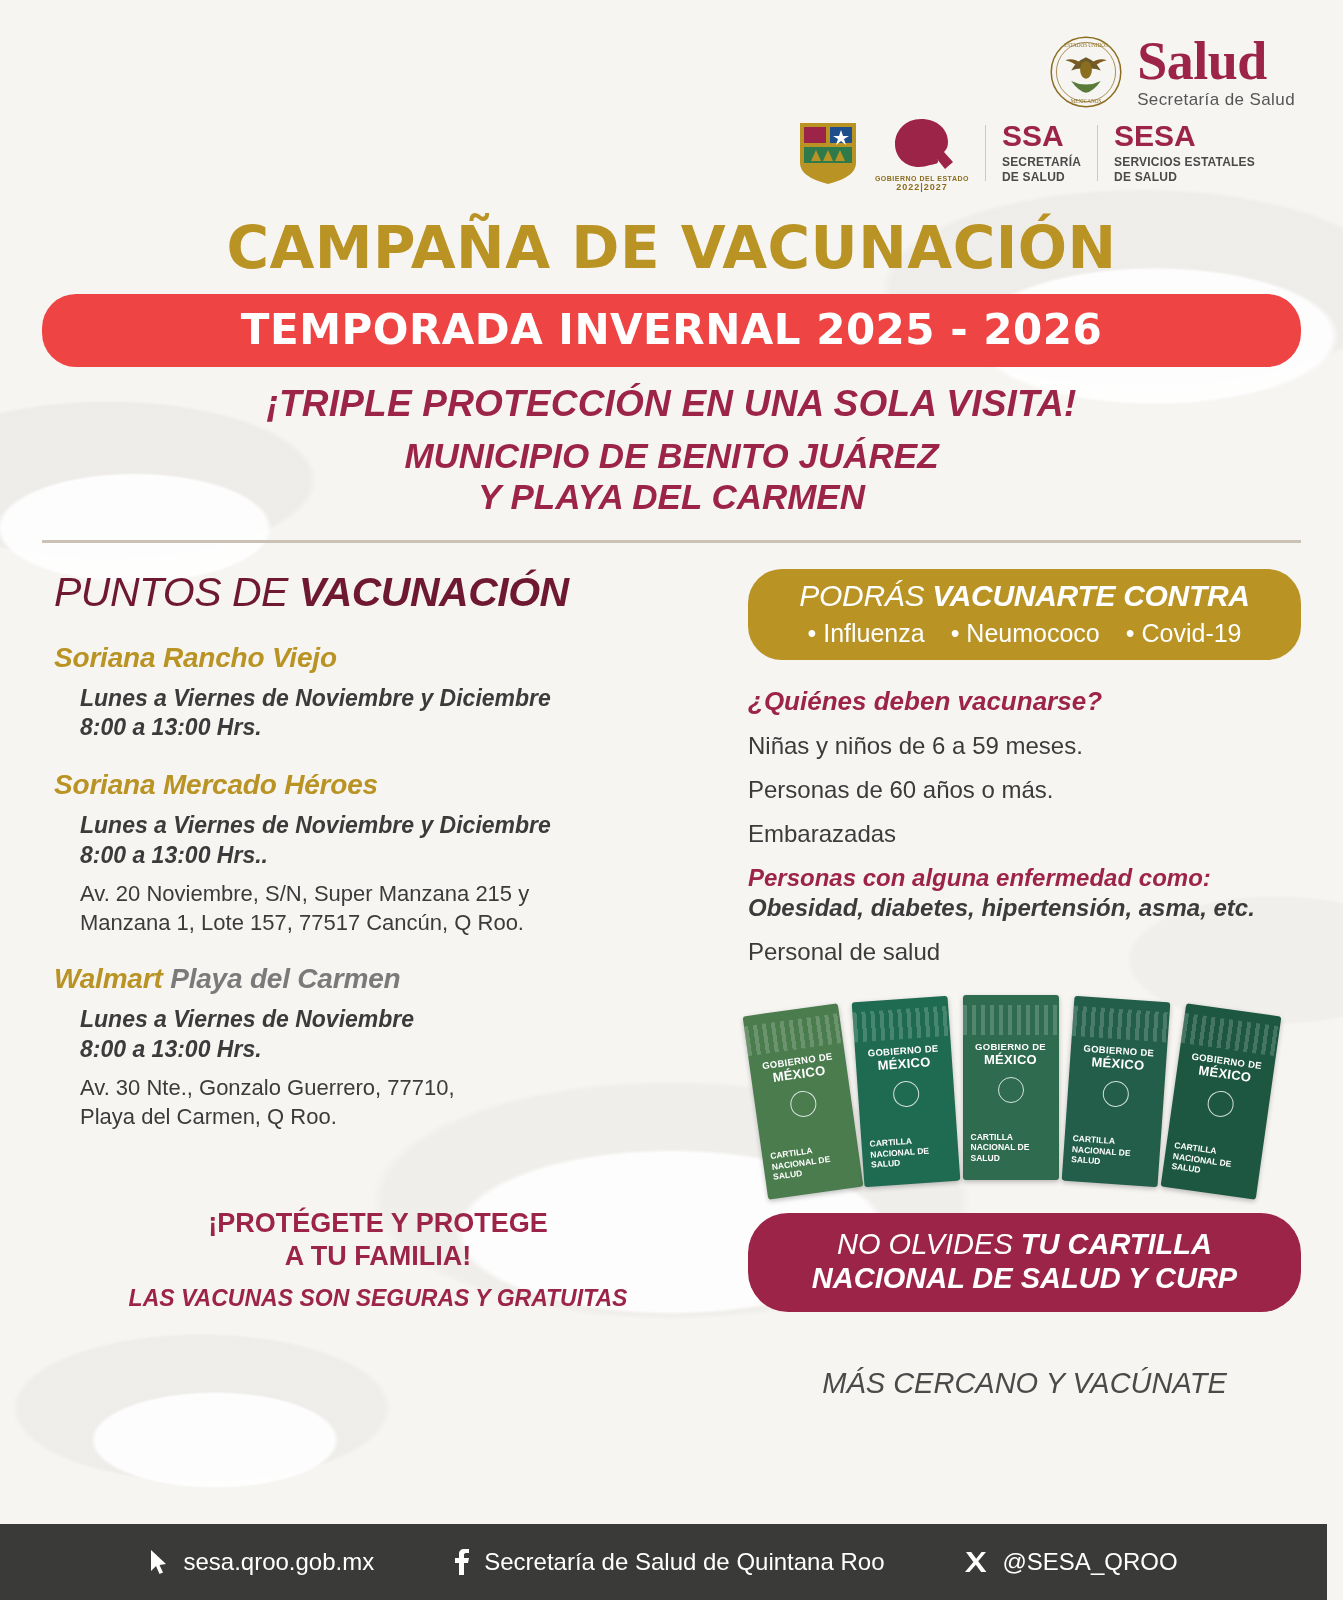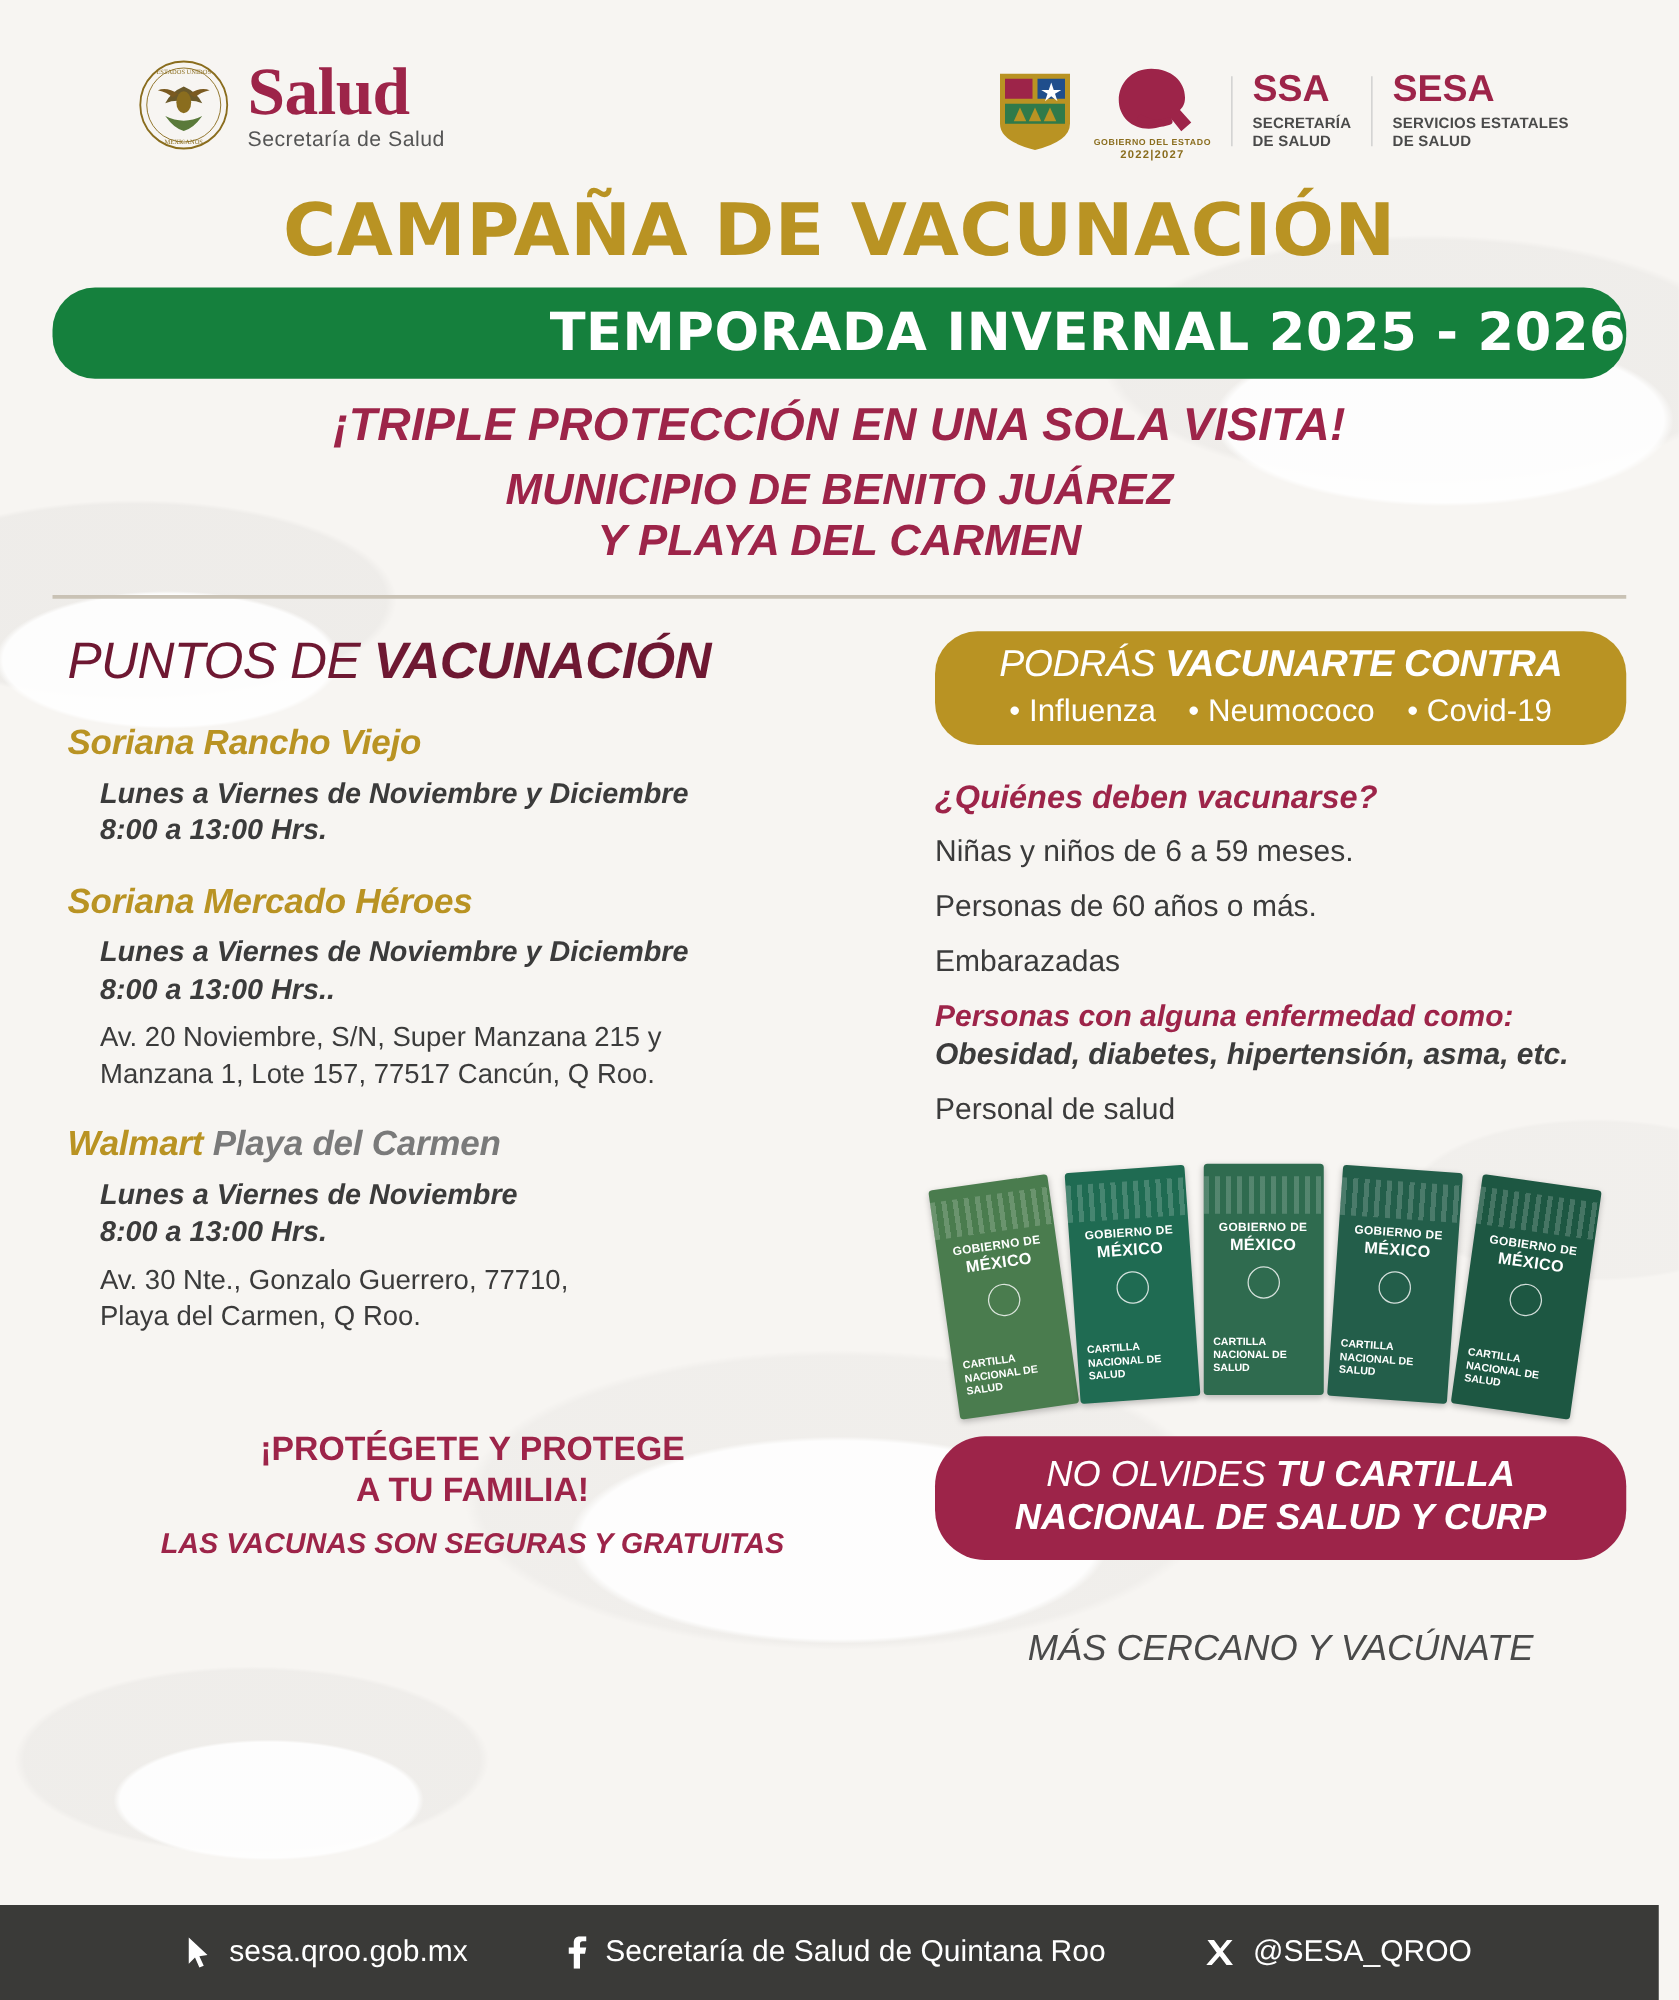--- a/index.html
+++ b/index.html
@@ -26,21 +26,21 @@
     background:
       radial-gradient(ellipse 300px 120px at 10% 33%, rgba(255,255,255,0.9) 0 44%, transparent 46%),
       radial-gradient(ellipse 400px 150px at 86% 21%, rgba(255,255,255,0.9) 0 44%, transparent 46%),
       radial-gradient(ellipse 470px 180px at 50% 77%, rgba(255,255,255,0.9) 0 44%, transparent 46%),
       radial-gradient(ellipse 270px 105px at 16% 90%, rgba(255,255,255,0.9) 0 44%, transparent 46%);
     pointer-events: none;
   }
   .page { position: relative; z-index: 2; width: 1343px; height: 1600px; }
 
   
-  .header { display: flex; align-items: flex-start; padding: 46px 48px 0 48px; justify-content: space-between; }
+  .header { display: flex; align-items: flex-end; padding: 34px 48px 0 48px; justify-content: space-between; flex-direction: column; }
   .brand-left { display: flex; align-items: center; gap: 14px; padding-left: 62px; }
   .eagle { width: 74px; height: 74px; }
   .salud-text .salud-main {
     font-family: "Liberation Serif", serif;
     font-size: 54px; font-weight: bold; color: #9d2449; line-height: 1; letter-spacing: -0.5px;
   }
   .salud-text .salud-sub {
     font-size: 17px; color: #555; letter-spacing: 0.4px; margin-top: 2px;
   }
   .brand-right { display: flex; align-items: center; gap: 16px; padding-right: 40px; padding-top: 4px; }
@@ -55,22 +55,22 @@
 
   
   .title-main {
     text-align: center;
     font-size: 58px; font-weight: bold; color: #b99323;
     letter-spacing: 0.5px; margin-top: 22px;
     font-family: "DejaVu Sans", sans-serif;
   }
   .title-band {
     margin: 12px 42px 0 42px;
-    background: #15803d; color: #fff;
-    border-radius: 34px; text-align: right;
+    background: #ef4444; color: #fff;
+    border-radius: 34px; text-align: center;
     font-size: 42px; font-weight: bold; letter-spacing: 0.5px;
     padding: 11px 0 13px 0;
     font-family: "DejaVu Sans", sans-serif;
   }
   .subtitle1 {
     text-align: center; margin-top: 16px;
     font-size: 37px; font-style: italic; font-weight: bold; color: #9d2449;
     letter-spacing: 0.2px;
   }
   .subtitle2 {

